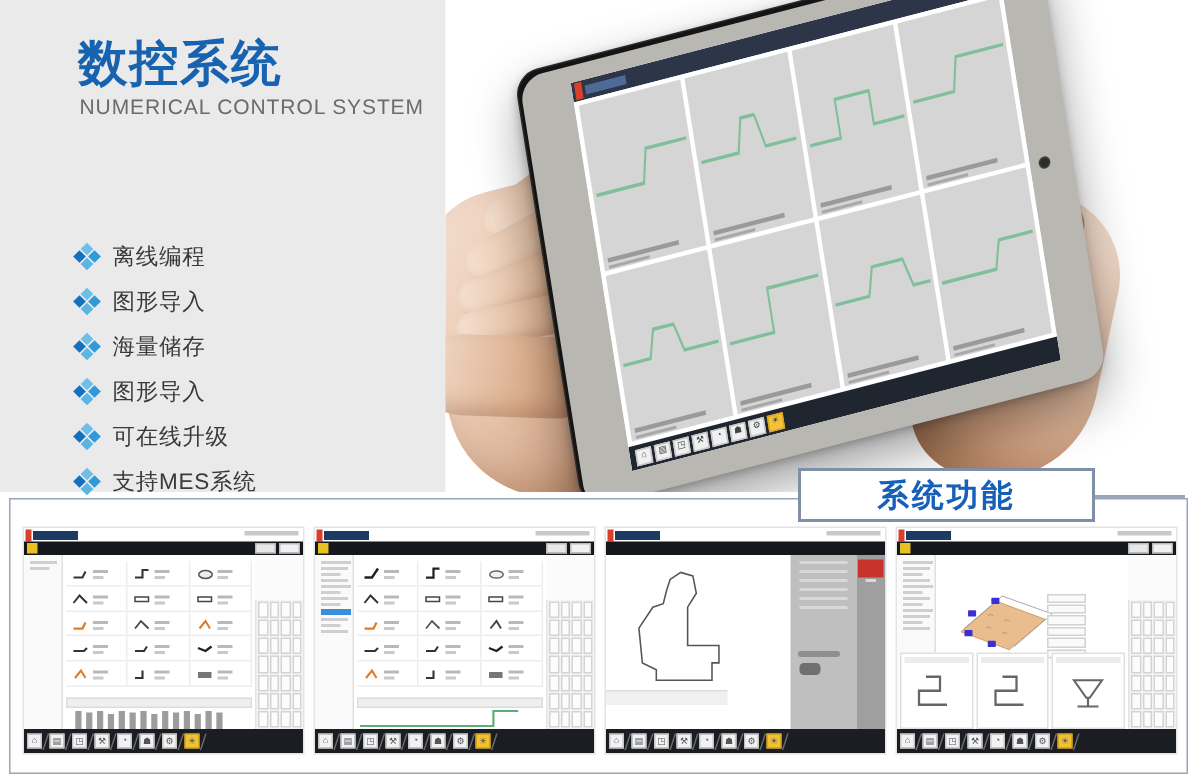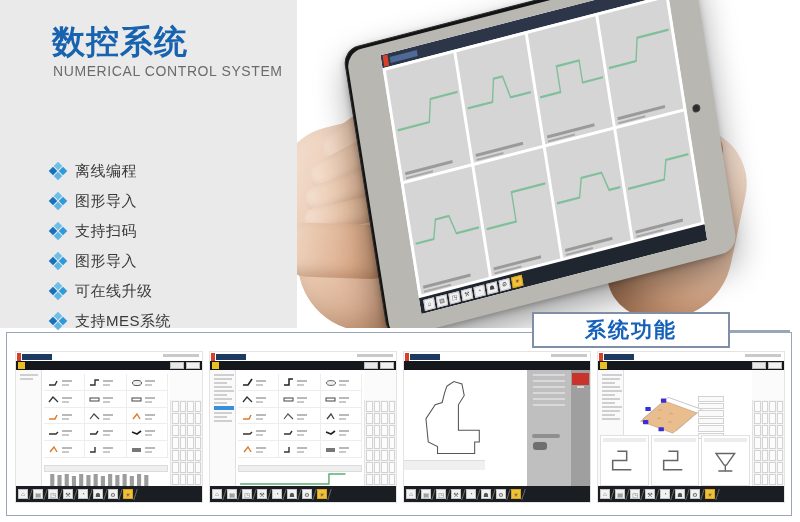--- a/index.html
+++ b/index.html
@@ -266,21 +266,21 @@
           <span class="feature-text">图形导入</span>
         </div>
 
         <div class="feature-row">
           <span class="bullet">
             <i class="b1"></i>
               <i class="b2"></i>
               <i class="b3"></i>
               <i class="b4"></i>
           </span>
-          <span class="feature-text">支持扫码</span>
+          <span class="feature-text">海量储存</span>
         </div>
 
         <div class="feature-row">
           <span class="bullet">
             <i class="b1"></i>
               <i class="b2"></i>
               <i class="b3"></i>
               <i class="b4"></i>
           </span>
           <span class="feature-text">图形导入</span>

